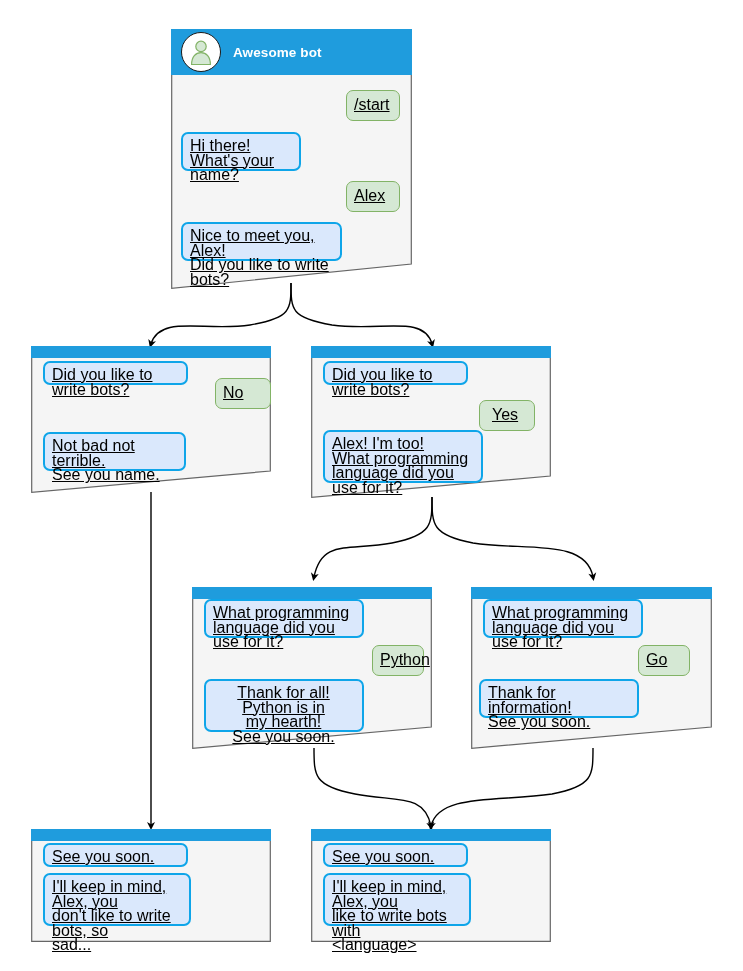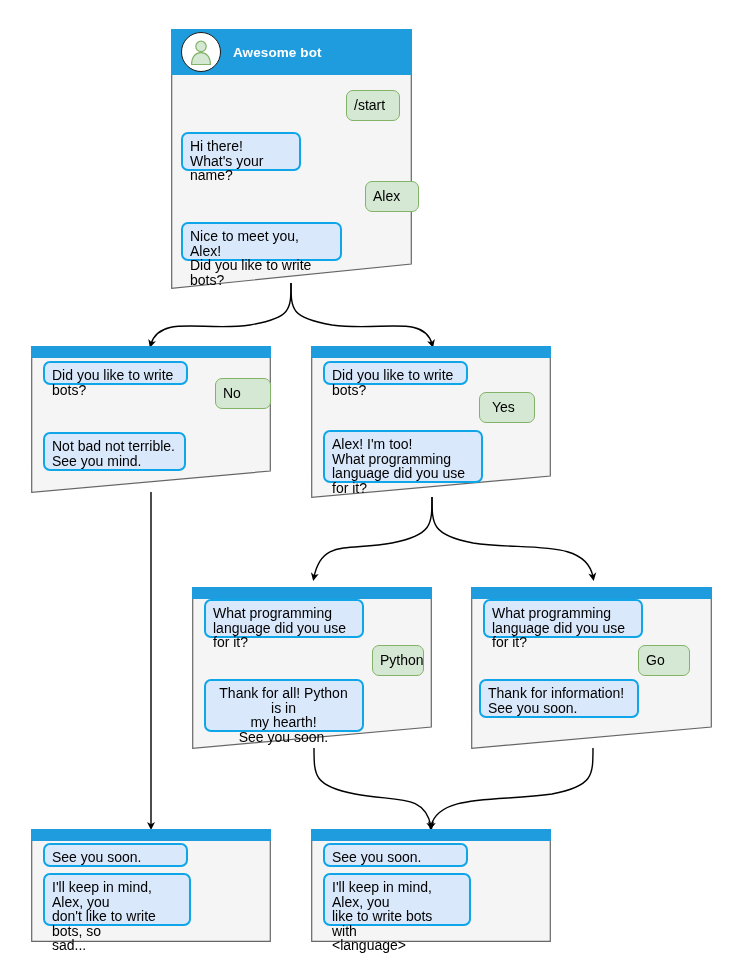--- a/index.html
+++ b/index.html
@@ -37,25 +37,26 @@
     background:#ffffff;border:1.6px solid #1a1a1a;
     position:relative;flex:0 0 auto;
   }
   .avatar svg{position:absolute;left:0;top:0;}
 
   
   .bub{
     position:absolute;
     box-sizing:border-box;
     border-radius:7px;
-    font-size:14px;
+    font-size:16px;
     line-height:14.6px;
     color:#000000;
     padding:5px 8px 5px 7px;
     white-space:pre-line;
+    text-decoration:underline;
   }
   .bub.bot{
     background:#dae8fc;
     border:2px solid #0ea5e9;
   }
   .bub.usr{
     background:#d5e8d4;
     border:1px solid #82b366;
     display:flex;align-items:center;
   }
@@ -99,47 +100,47 @@
           <svg width="38" height="38" viewBox="0 0 38 38">
             <circle cx="19" cy="13.4" r="5.2" fill="#d5e8d4" stroke="#82b366" stroke-width="1.2"></circle>
             <path d="M9.6,31.5 C9.6,23.6 13.7,19.6 19,19.6 C24.3,19.6 28.4,23.6 28.4,31.5 Z" fill="#d5e8d4" stroke="#82b366" stroke-width="1.2"></path>
           </svg>
         </div>
         <span class="hdr-title">Awesome bot</span>
       </div>
       <div class="bub usr" style="left:175px;top:61px;width:54px;height:31px;">/start</div>
       <div class="bub bot" style="left:10px;top:103px;width:120px;height:39px;">Hi there!
 What's your name?</div>
-      <div class="bub usr" style="left:175px;top:152px;width:54px;height:31px;margin-left:19px;">Alex</div>
+      <div class="bub usr" style="left:175px;top:152px;width:54px;height:31px;">Alex</div>
       <div class="bub bot" style="left:10px;top:193px;width:161px;height:39px;">Nice to meet you, Alex!
 Did you like to write bots?</div>
     </div>
   </div>
 
   <div class="card" style="left:31px;top:346px;width:240px;height:147px;">
     <svg class="shape" viewBox="0 0 240 147" preserveAspectRatio="none">
       <path d="M0.7,0.7 L239.3,0.7 L239.3,125 L0.7,146.3 Z" fill="#f5f5f5" stroke="#666666" stroke-width="1.2"></path>
     </svg>
     <div class="content">
       <div class="hdr thin"></div>
       <div class="bub bot" style="left:12px;top:15px;width:145px;height:24px;">Did you like to write bots?</div>
       <div class="bub usr" style="left:168px;top:32px;width:56px;height:31px;margin-left:16px;">No</div>
       <div class="bub bot" style="left:12px;top:86px;width:143px;height:39px;">Not bad not terrible.
-See you mind.</div>
+See you name.</div>
     </div>
   </div>
 
   <div class="card" style="left:311px;top:346px;width:240px;height:152px;">
     <svg class="shape" viewBox="0 0 240 152" preserveAspectRatio="none">
       <path d="M0.7,0.7 L239.3,0.7 L239.3,130 L0.7,151.3 Z" fill="#f5f5f5" stroke="#666666" stroke-width="1.2"></path>
     </svg>
     <div class="content">
       <div class="hdr thin"></div>
       <div class="bub bot" style="left:12px;top:15px;width:145px;height:24px;">Did you like to write bots?</div>
-      <div class="bub usr" style="left:168px;top:46px;width:56px;height:31px;padding-left:12px;">Yes</div>
+      <div class="bub usr" style="left:168px;top:54px;width:56px;height:31px;padding-left:12px;">Yes</div>
       <div class="bub bot" style="left:12px;top:84px;width:160px;height:53px;">Alex! I'm too!
 What programming
 language did you use for it?</div>
     </div>
   </div>
 
   <div class="card" style="left:192px;top:587px;width:240px;height:162px;">
     <svg class="shape" viewBox="0 0 240 162" preserveAspectRatio="none">
       <path d="M0.7,0.7 L239.3,0.7 L239.3,140 L0.7,161.3 Z" fill="#f5f5f5" stroke="#666666" stroke-width="1.2"></path>
     </svg>

